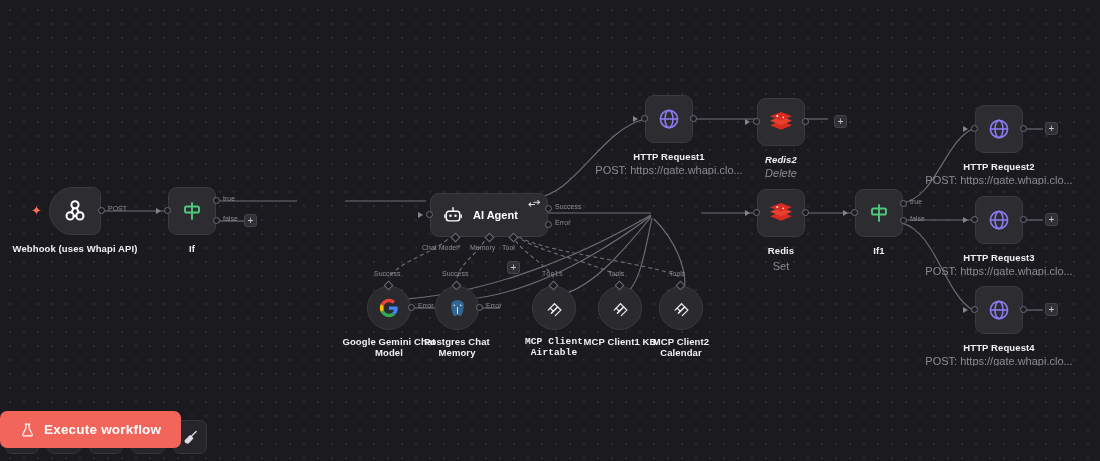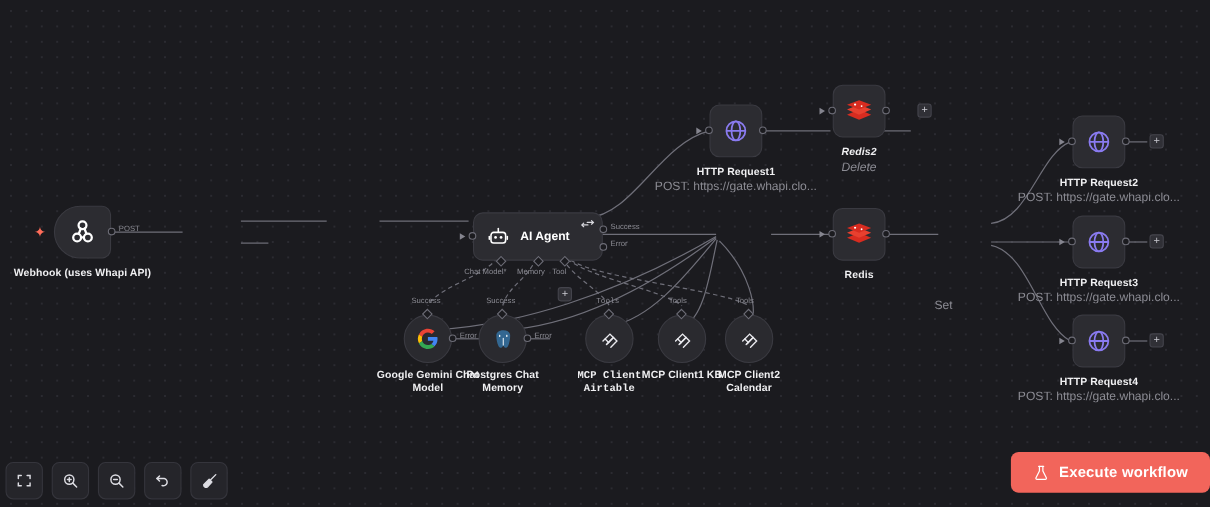--- a/index.html
+++ b/index.html
@@ -75,21 +75,21 @@
   .bolt{position:absolute;color:#ff6d5a;font-size:13px;line-height:1;}
   .subicon{position:absolute;right:6px;top:5px;color:#d8d8de;font-size:9px;line-height:1;}
 
   
   #toolbar{position:absolute;left:5px;bottom:7px;display:flex;gap:8px;}
   .tbtn{
     width:34px;height:34px;border-radius:7px;
     background:#25252a;border:1px solid #35353c;box-sizing:border-box;
     display:flex;align-items:center;justify-content:center;cursor:pointer;
   }
-  #execwrap{position:absolute;left:0;right:0;bottom:13px;display:flex;justify-content:flex-end;}
+  #execwrap{position:absolute;left:0;right:0;bottom:13px;display:flex;justify-content:flex-start;}
   #execbtn{
     background:#f2655b;color:#fff;border:none;border-radius:7px;
     height:37px;padding:0 20px;display:flex;align-items:center;gap:9px;
     font-size:13.5px;font-weight:bold;font-family:"Liberation Sans",sans-serif;
     cursor:pointer;letter-spacing:.2px;
   }
   svg{display:block;}
 </style>
 </head>
 <body>
@@ -163,20 +163,38 @@
             <path d="M13.6 9 L15.3 13.3"></path>
             <path d="M10.8 16.5 L13.2 16.5"></path>
         </svg>
       </span>
     </div>
     <div class="port" style="left:49px;top:20px;"></div>
     <div class="portlabel" style="left:59px;top:18px;">POST</div>
     <div class="nlabel">Webhook (uses Whapi API)</div>
   </div>
 
+  <div class="node" style="left:168px;top:187px;">
+    <div class="nbox">
+      <span>
+        <svg width="24" height="24" viewBox="0 0 24 24" fill="none" stroke="#4fc97f" stroke-width="1.9" stroke-linecap="round">
+          <path d="M12 4 V20"></path>
+            <rect x="5" y="7.5" width="14" height="6" rx="1.6"></rect>
+        </svg>
+      </span>
+    </div>
+    <div class="port" style="left:-4px;top:20px;"></div>
+    <div class="arrowhead" style="left:-12px;top:20.5px;"></div>
+    <div class="port" style="left:45px;top:10px;"></div>
+    <div class="portlabel" style="left:55px;top:8px;">true</div>
+    <div class="port" style="left:45px;top:30px;"></div>
+    <div class="portlabel" style="left:55px;top:28px;">false</div>
+    <div class="plusbtn" style="left:76px;top:27px;"></div>
+    <div class="nlabel">If</div>
+  </div>
 
 
   <div class="node" style="left:430px;top:182px;margin-top:11px;">
     <div class="nbox wide" style="height:44px;">
       <span>
         <svg width="20" height="20" viewBox="0 0 24 24" fill="none" stroke="#ffffff" stroke-width="1.7" stroke-linecap="round">
           <rect x="4" y="7.5" width="16" height="11.5" rx="3"></rect>
           <circle cx="9" cy="13" r="1.5" fill="#fff" stroke="none"></circle>
           <circle cx="15" cy="13" r="1.5" fill="#fff" stroke="none"></circle>
           <path d="M12 3.2 V7.2"></path>
@@ -220,21 +238,21 @@
         </svg>
       </span>
     </div>
     <div class="port" style="left:-4px;top:20px;"></div>
     <div class="arrowhead" style="left:-12px;top:20.5px;"></div>
     <div class="port" style="left:45px;top:20px;"></div>
     <div class="nlabel">HTTP Request1</div>
     <div class="nsub" style="top:70px;">POST: https://gate.whapi.clo...</div>
   </div>
 
-  <div class="node" style="left:757px;top:77px;font-style:italic;">
+  <div class="node" style="left:757px;top:98px;font-style:italic;">
     <div class="nbox">
       <span>
         <svg width="26" height="22" viewBox="0 0 28 24" fill="none">
           <path d="M2 15.5 L14 10.5 L26 15.5 L14 20.5 Z" fill="#d82c20"></path>
           <path d="M2 10.5 L14 5.5 L26 10.5 L14 15.5 Z" fill="#e8402f"></path>
           <path d="M2 5.8 L14 1.2 L26 5.8 L14 10.4 Z" fill="#d82c20"></path>
           <circle cx="10" cy="5.5" r="1.1" fill="#ffffff"></circle>
           <circle cx="16.5" cy="7" r="0.9" fill="#ffffff"></circle>
         </svg>
       </span>
@@ -257,23 +275,40 @@
           <path d="M2 5.8 L14 1.2 L26 5.8 L14 10.4 Z" fill="#d82c20"></path>
           <circle cx="10" cy="5.5" r="1.1" fill="#ffffff"></circle>
           <circle cx="16.5" cy="7" r="0.9" fill="#ffffff"></circle>
         </svg>
       </span>
     </div>
     <div class="port" style="left:-4px;top:20px;"></div>
     <div class="arrowhead" style="left:-12px;top:20.5px;"></div>
     <div class="port" style="left:45px;top:20px;"></div>
     <div class="nlabel">Redis</div>
-    <div class="nsub" style="top:84px;text-align:right;">Set</div>
-  </div>
-
+    <div class="nsub" style="top:72px;">Set</div>
+  </div>
+
+  <div class="node" style="left:855px;top:189px;">
+    <div class="nbox">
+      <span>
+        <svg width="24" height="24" viewBox="0 0 24 24" fill="none" stroke="#4fc97f" stroke-width="1.9" stroke-linecap="round">
+          <path d="M12 4 V20"></path>
+            <rect x="5" y="7.5" width="14" height="6" rx="1.6"></rect>
+        </svg>
+      </span>
+    </div>
+    <div class="port" style="left:-4px;top:20px;"></div>
+    <div class="arrowhead" style="left:-12px;top:20.5px;"></div>
+    <div class="port" style="left:45px;top:11px;"></div>
+    <div class="portlabel" style="left:55px;top:9px;">true</div>
+    <div class="port" style="left:45px;top:28px;"></div>
+    <div class="portlabel" style="left:55px;top:26px;">false</div>
+    <div class="nlabel">If1</div>
+  </div>
 
   <div class="node" style="left:975px;top:105px;">
     <div class="nbox">
       <span>
         <svg width="24" height="24" viewBox="0 0 24 24" fill="none" stroke="#8a7bf0" stroke-width="1.6">
           <circle cx="12" cy="12" r="8.6"></circle>
             <ellipse cx="12" cy="12" rx="4" ry="8.6"></ellipse>
             <path d="M3.6 12 H20.4"></path>
         </svg>
       </span>

